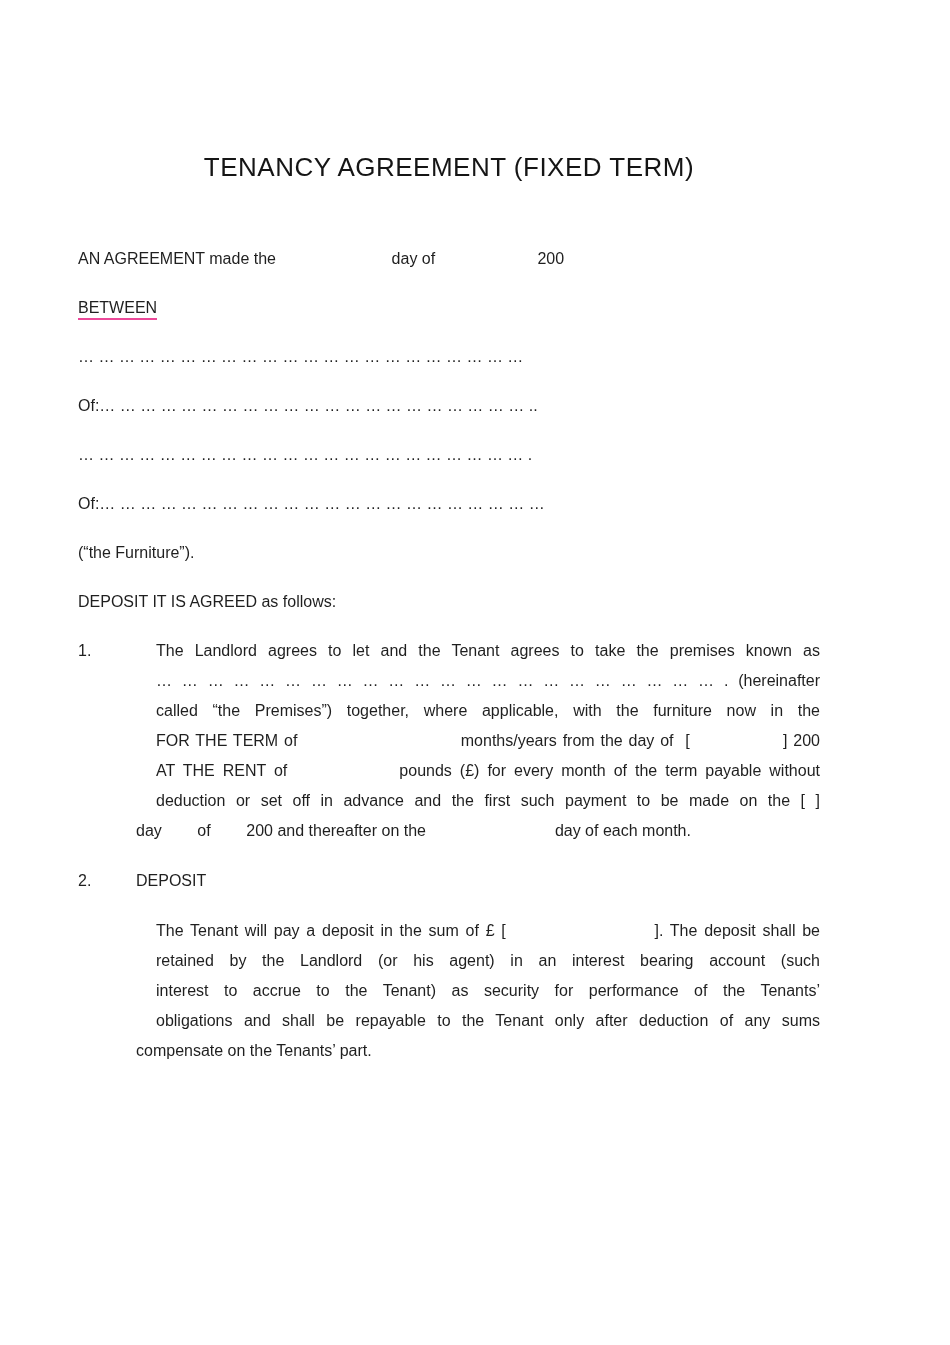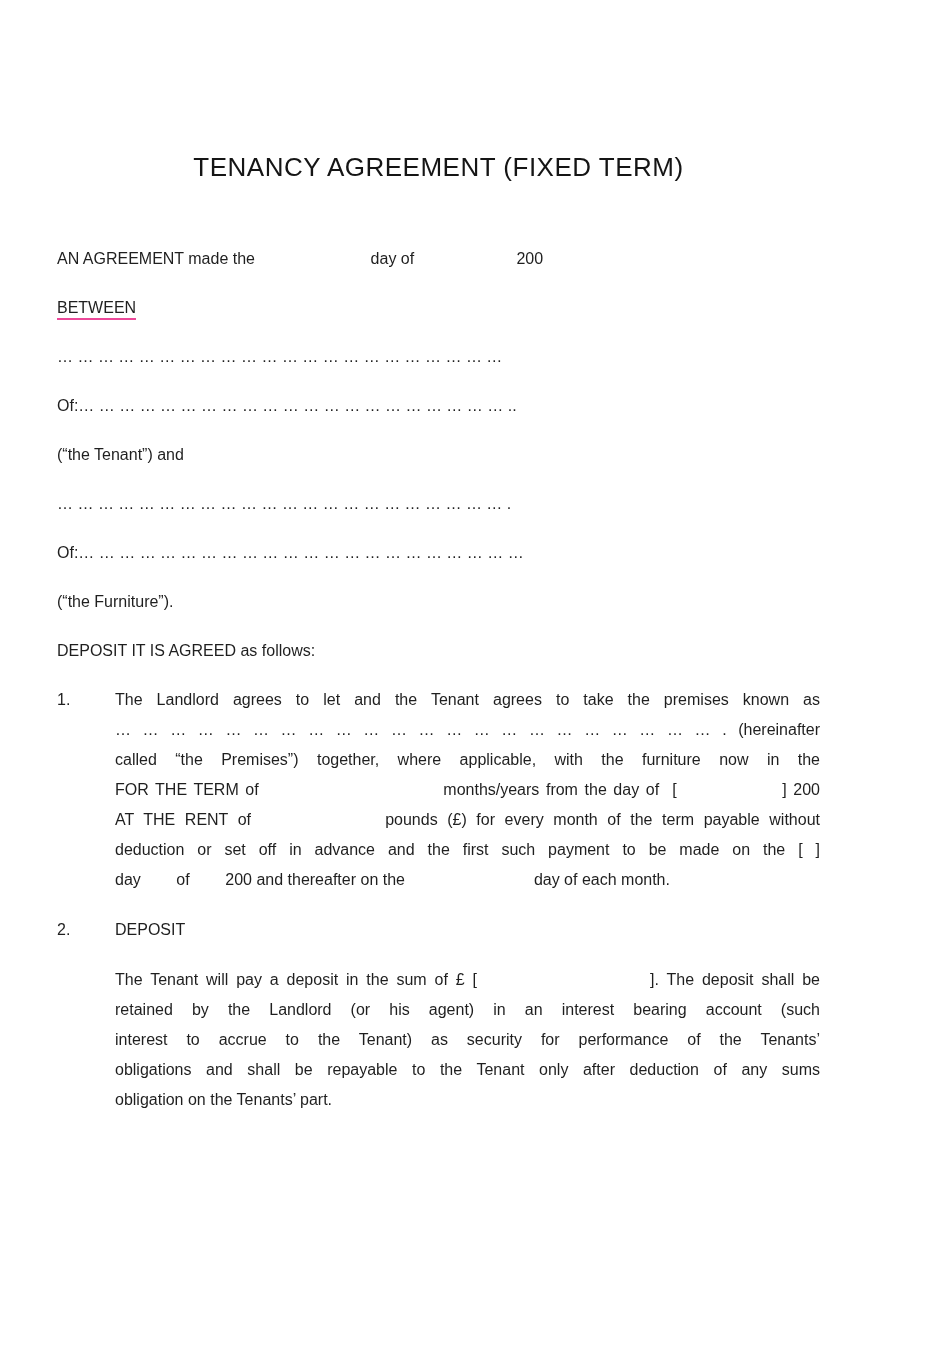--- a/index.html
+++ b/index.html
@@ -9,21 +9,21 @@
     background: #ffffff;
     font-family: "Liberation Sans", "DejaVu Sans", sans-serif;
     font-size: 16px;
     color: #1f1f1f;
     overflow: hidden;
   }
   .page {
     box-sizing: border-box;
     width: 950px;
     height: 1345px;
-    padding: 150px 130px 0 57px;
+    padding: 150px 130px 0 78px;
     background: #ffffff;
   }
   .title {
     font-size: 26px;
     line-height: 34px;
     font-weight: 400;
     letter-spacing: 0.5px;
     text-align: center;
     color: #151515;
     margin: 0 0 60px 0;
@@ -47,39 +47,39 @@
   }
   .cbody {
     flex: 1;
     min-width: 0;
   }
   .line { line-height: 30px; }
   .jl {
     text-align: justify;
     text-align-last: justify;
     text-justify: inter-word;
+    margin-left: 20px;
   }
   .vgap { height: 20px; }
 </style>
 </head>
 <body>
 
 <div class="page">
 
   <div class="title">TENANCY AGREEMENT (FIXED TERM)</div>
 
   <p class="para">AN AGREEMENT made the&nbsp;&nbsp;&nbsp;&nbsp;&nbsp;&nbsp;&nbsp;&nbsp;&nbsp;&nbsp;&nbsp;&nbsp;&nbsp;&nbsp;&nbsp;&nbsp;&nbsp;&nbsp;&nbsp;&nbsp;&nbsp;&nbsp;&nbsp;&nbsp;&nbsp;&nbsp;day of&nbsp;&nbsp;&nbsp;&nbsp;&nbsp;&nbsp;&nbsp;&nbsp;&nbsp;&nbsp;&nbsp;&nbsp;&nbsp;&nbsp;&nbsp;&nbsp;&nbsp;&nbsp;&nbsp;&nbsp;&nbsp;&nbsp;&nbsp;200</p>
 
   <p class="para"><span class="u">BETWEEN</span></p>
 
   <p class="para">…&nbsp;…&nbsp;…&nbsp;…&nbsp;…&nbsp;…&nbsp;…&nbsp;…&nbsp;…&nbsp;…&nbsp;…&nbsp;…&nbsp;…&nbsp;…&nbsp;…&nbsp;…&nbsp;…&nbsp;…&nbsp;…&nbsp;…&nbsp;…&nbsp;…</p>
 
   <p class="para">Of:…&nbsp;…&nbsp;…&nbsp;…&nbsp;…&nbsp;…&nbsp;…&nbsp;…&nbsp;…&nbsp;…&nbsp;…&nbsp;…&nbsp;…&nbsp;…&nbsp;…&nbsp;…&nbsp;…&nbsp;…&nbsp;…&nbsp;…&nbsp;…&nbsp;..</p>
 
-  <p class="para">(“the Tenant”) and</p>
 
   <p class="para">…&nbsp;…&nbsp;…&nbsp;…&nbsp;…&nbsp;…&nbsp;…&nbsp;…&nbsp;…&nbsp;…&nbsp;…&nbsp;…&nbsp;…&nbsp;…&nbsp;…&nbsp;…&nbsp;…&nbsp;…&nbsp;…&nbsp;…&nbsp;…&nbsp;…&nbsp;.</p>
 
   <p class="para">Of:…&nbsp;…&nbsp;…&nbsp;…&nbsp;…&nbsp;…&nbsp;…&nbsp;…&nbsp;…&nbsp;…&nbsp;…&nbsp;…&nbsp;…&nbsp;…&nbsp;…&nbsp;…&nbsp;…&nbsp;…&nbsp;…&nbsp;…&nbsp;…&nbsp;…</p>
 
   <p class="para">(“the Furniture”).</p>
 
   <p class="para">DEPOSIT IT IS AGREED as follows:</p>
 
   <div class="clause">
@@ -97,17 +97,17 @@
 
   <div class="clause">
     <div class="num">2.</div>
     <div class="cbody">
       <div class="line">DEPOSIT</div>
       <div class="vgap"></div>
       <div class="line jl">The Tenant will pay a deposit in the sum of £ [&nbsp;&nbsp;&nbsp;&nbsp;&nbsp;&nbsp;&nbsp;&nbsp;&nbsp;&nbsp;&nbsp;&nbsp;&nbsp;&nbsp;&nbsp;&nbsp;&nbsp;&nbsp;&nbsp;&nbsp;&nbsp;&nbsp;]. The deposit shall be</div>
       <div class="line jl">retained by the Landlord (or his agent) in an interest bearing account (such</div>
       <div class="line jl">interest to accrue to the Tenant) as security for performance of the Tenants’</div>
       <div class="line jl">obligations and shall be repayable to the Tenant only after deduction of any sums</div>
-      <div class="line">obligation on the Tenants’ part.</div>
+      <div class="line">compensate on the Tenants’ part.</div>
     </div>
   </div>
 
 </div>
 
 </body></html>

